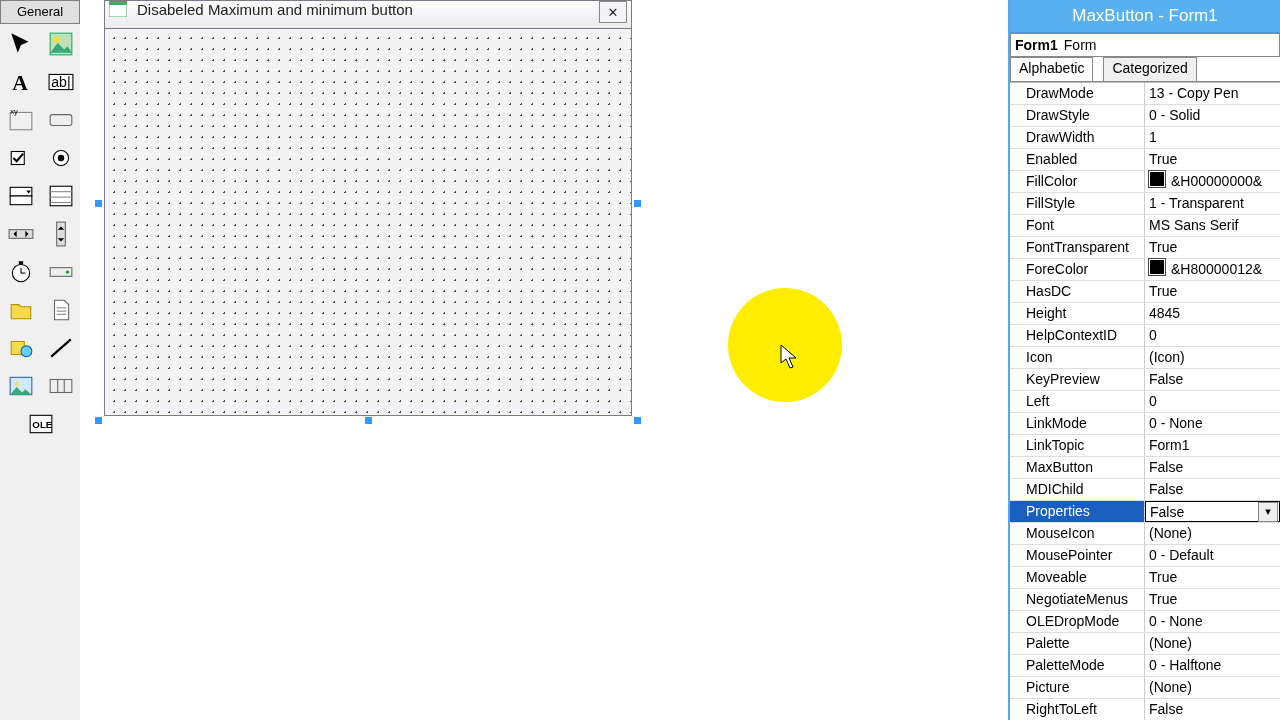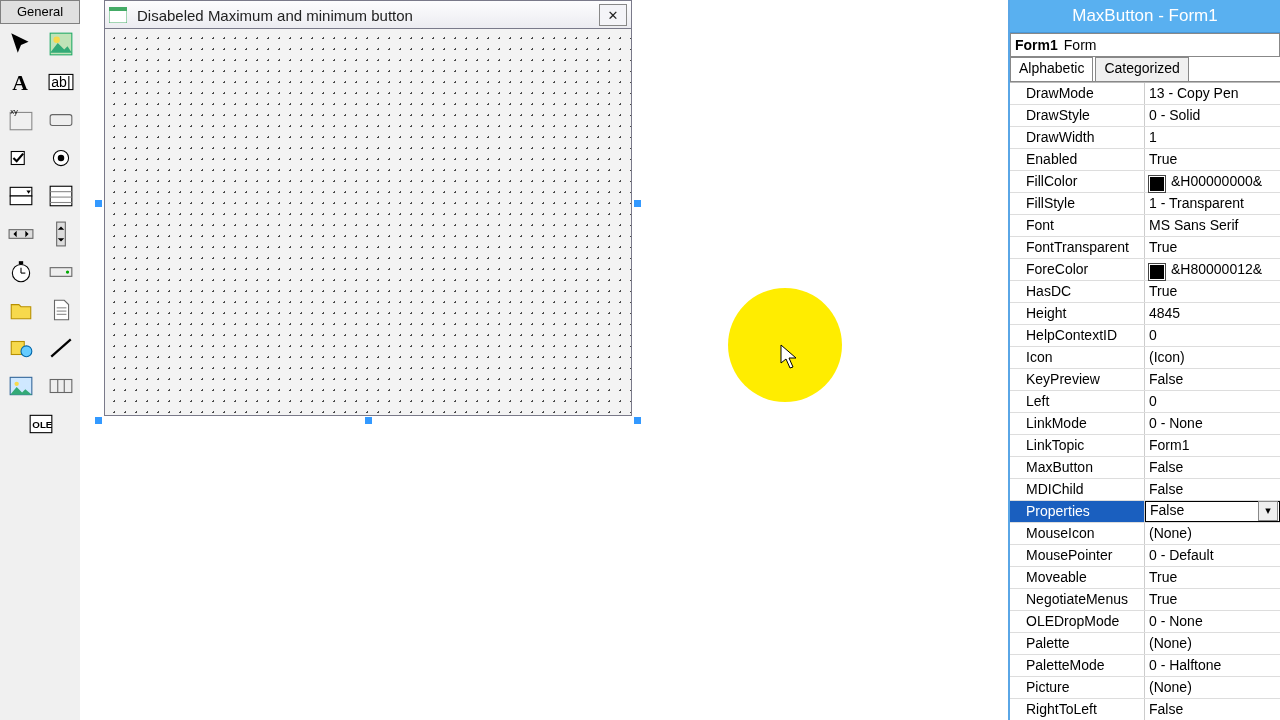--- a/index.html
+++ b/index.html
@@ -6,41 +6,41 @@
 
 .toolbox{position:absolute;left:0;top:0;width:80px;height:720px;border-right:2px solid #888;background:#f0f0f0}
 .toolbox-tab{height:22px;border:1px solid #808080;background:#e0e0e0;font-size:13px;text-align:center;line-height:22px}
 .toolbox-grid{display:grid;grid-template-columns:38px 38px;grid-auto-rows:36px;gap:2px;padding:2px}
 .tb{display:flex;align-items:center;justify-content:center;border:1px solid transparent}
 .tb svg{width:26px;height:26px}
 .tb.span2{grid-column:1/3}
 
 .design{position:absolute;left:80px;top:0;right:270px;bottom:0;background:#fff}
 .formwin{position:absolute;left:24px;top:0;width:528px;height:416px}
-.titlebar{height:28px;background:linear-gradient(#fdfdfe,#ebebf0);border:1px solid #7a7a8a;display:flex;align-items:center;padding:0 4px;font-size:15px;color:#222}
+.titlebar{height:28px;background:linear-gradient(#fdfdfe,#ebebf0);border:1px solid #7a7a8a;display:flex;align-items:flex-start;padding:0 4px;font-size:15px;color:#222}
 .titlebar .form-icon{width:18px;height:16px;margin-right:10px}
 .titlebar .caption{flex:1}
 .titlebar .sysbtn{width:26px;height:20px;border:1px solid #888;background:#f4f4f8;display:flex;align-items:center;justify-content:center;margin-left:2px;font-size:13px}
 .client{position:absolute;left:0;top:28px;right:0;bottom:0;border:1px solid #7a7a8a;background:#f3f3f3;background-image:radial-gradient(#4a4a4a 1px,transparent 1px);background-size:11px 11px;background-position:4px 4px}
 .sel{position:absolute;width:7px;height:7px;background:#3399ff}
 
 .highlight{position:absolute;left:648px;top:288px;width:114px;height:114px;border-radius:50%;background:#ffed00}
 .cursor{position:absolute;left:700px;top:344px}
 
 .props{position:absolute;right:0;top:0;width:270px;height:720px;border-left:2px solid #5aa6e6;background:#fff}
 .props-titlebar{height:32px;background:#59b0f0;color:#fff;font-size:17px;display:flex;align-items:center;justify-content:center;border-bottom:1px solid #4a98d8}
 .objline{height:22px;border:1px solid #888;padding:0 4px;font-size:14px;display:flex;align-items:center;gap:6px}
 .objline .bold{font-weight:bold}
 .tabs{display:flex;height:24px;font-size:14px;border-bottom:1px solid #888}
-.tabs .tab{padding:2px 8px;border:1px solid #888;border-bottom:none;background:#f0f0f0;margin-right:2px;cursor:default}
+.tabs .tab{padding:2px 8px;border:1px solid #888;border-bottom:none;background:#f0f0f0;margin-right:10px;cursor:default}
 .tabs .tab.active{background:#fff}
 .pgrid{border-top:1px solid #bbb;height:calc(100% - 80px);overflow:hidden}
 .row{display:flex;height:21px;line-height:21px;font-size:14px;border-bottom:1px solid #ddd}
 .row .pn{width:118px;padding-left:16px;border-right:1px solid #ccc;white-space:nowrap}
-.row .pv{flex:1;padding-left:4px;white-space:nowrap;display:flex;align-items:flex-end}
+.row .pv{flex:1;padding-left:4px;white-space:nowrap;display:flex;align-items:flex-start}
 .row.sel-row .pn{background:#1a5fbf;color:#fff}
 .row.sel-row .pv{background:#fff;border:1px solid #000}
 .swatch{width:14px;height:14px;background:#000;border:1px solid #fff;outline:1px solid #444;margin-right:6px}
 .dropbtn{width:18px;height:18px;margin-left:auto;margin-right:1px;border:1px solid #888;background:#efefef;font-size:11px;text-align:center;line-height:16px}
 </style>
 </head>
 <body>
 
 <div class="toolbox">
   <div class="toolbox-tab">General</div>

